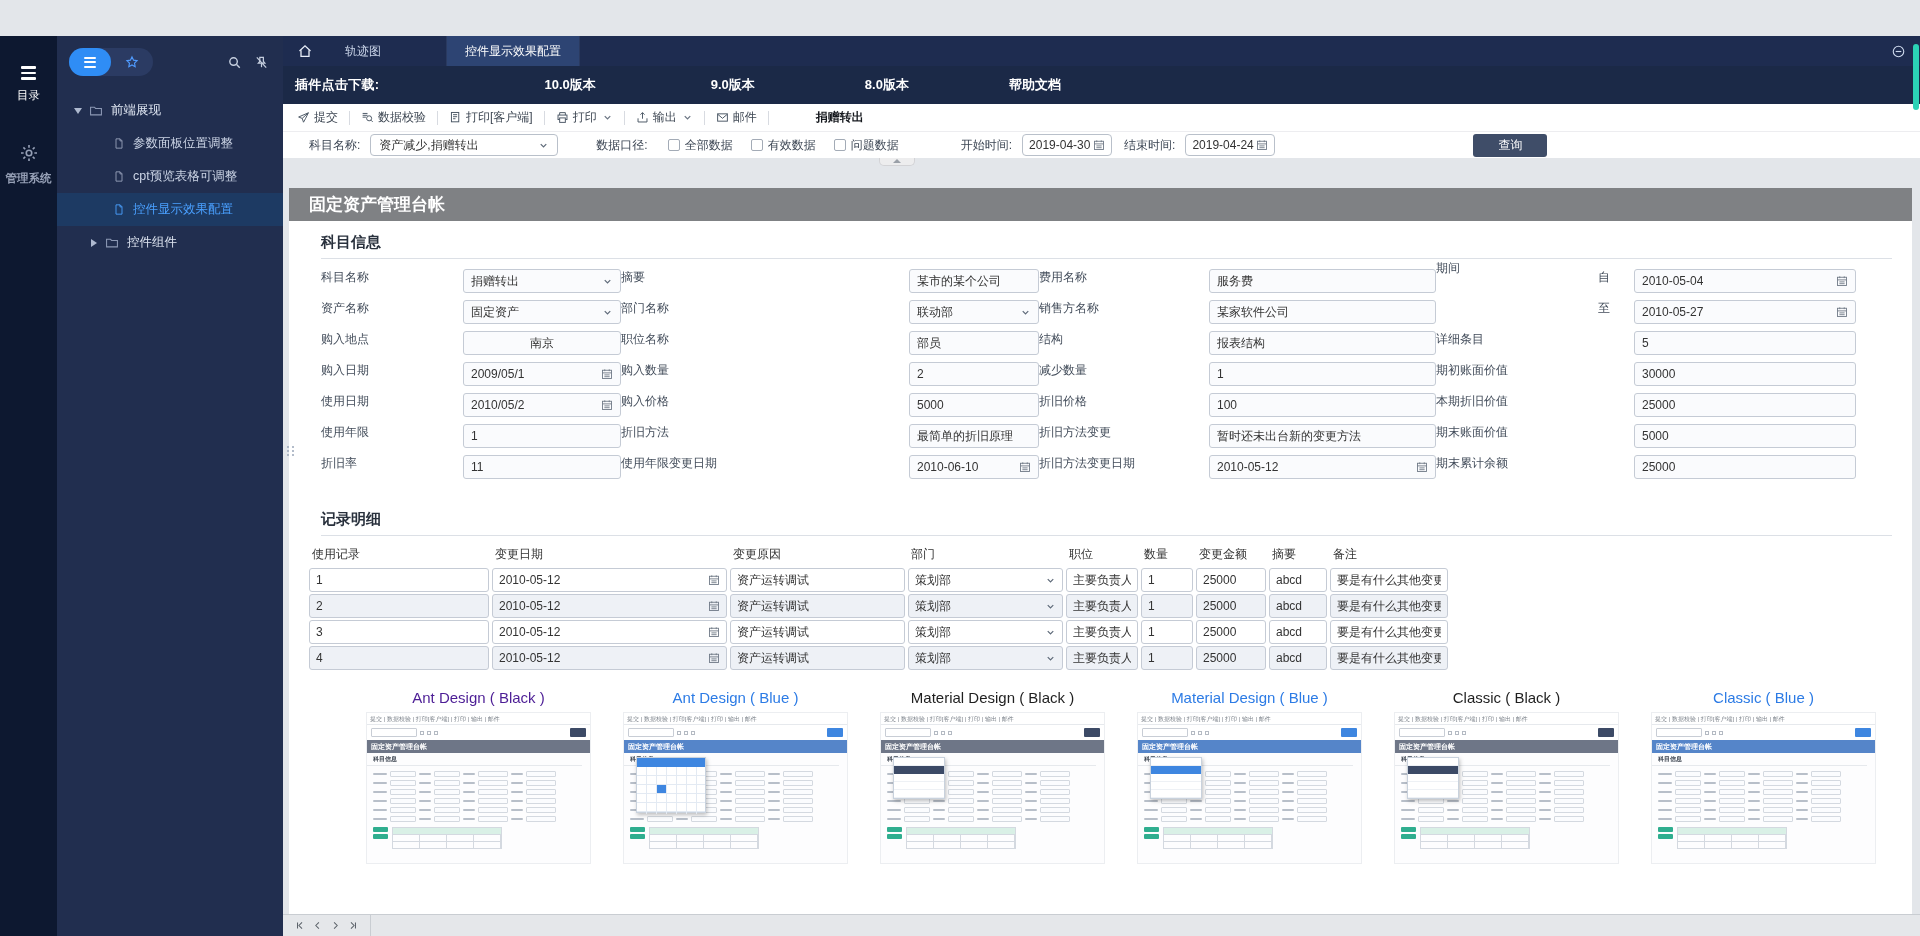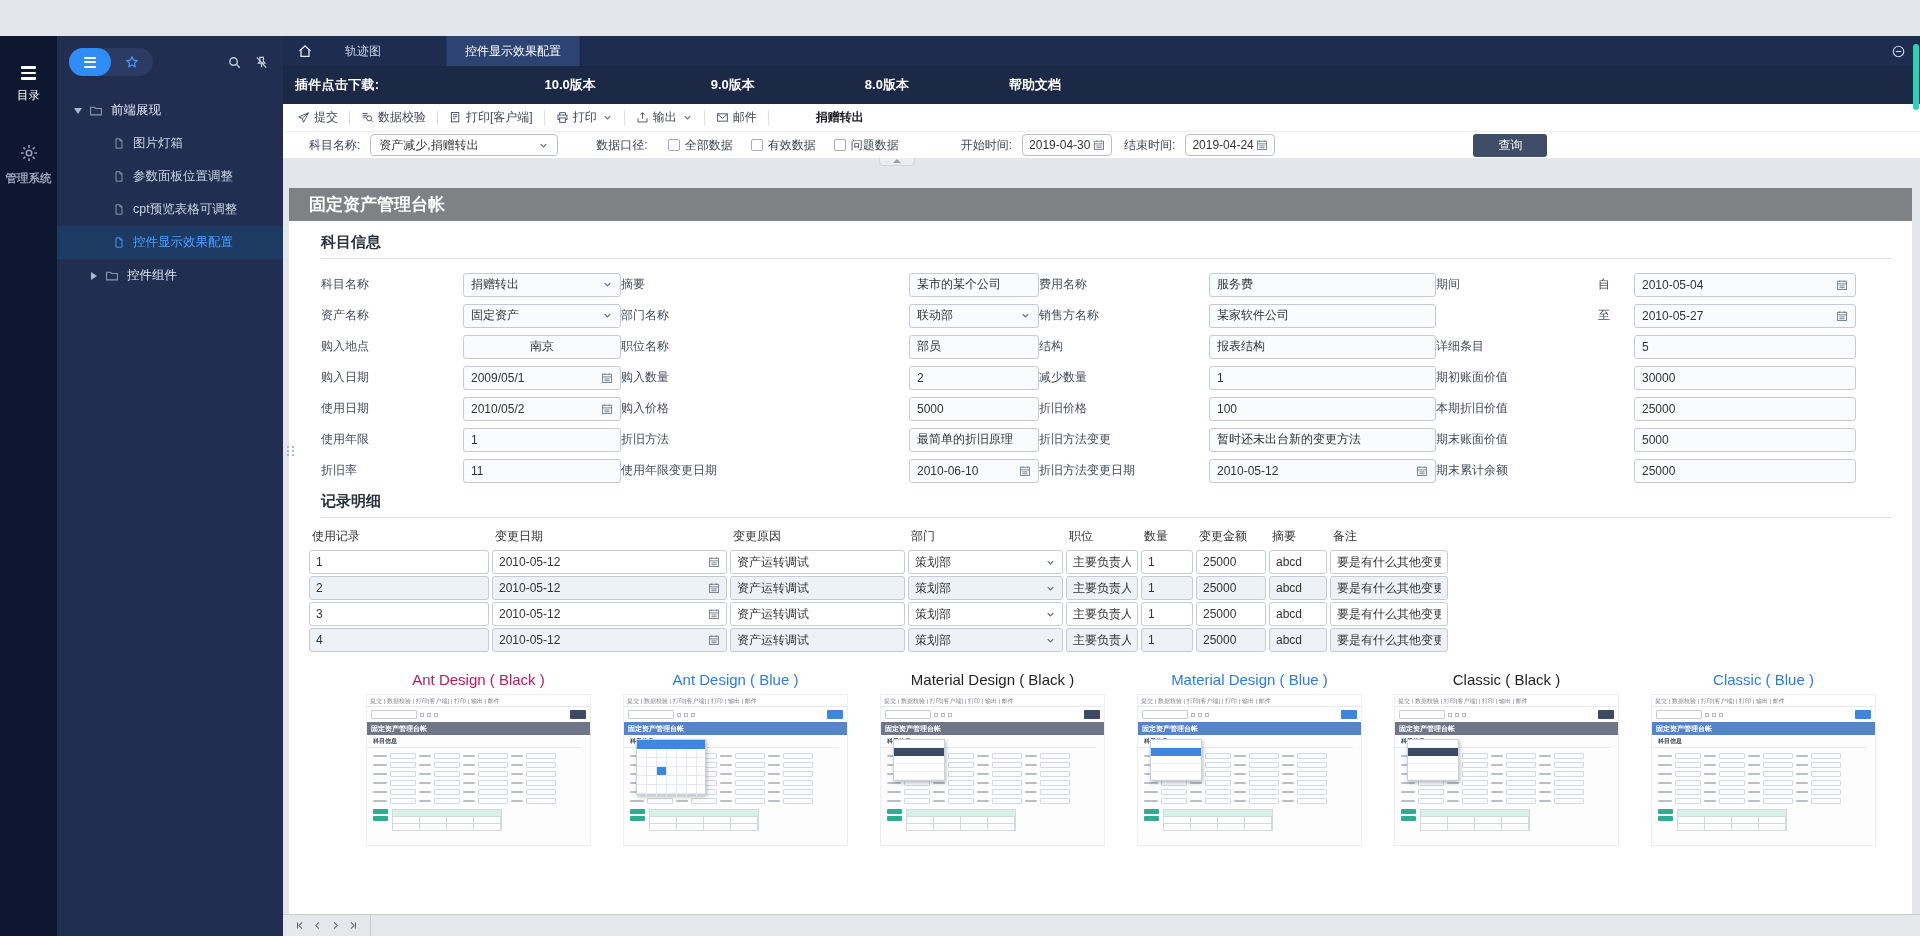--- a/index.html
+++ b/index.html
@@ -79,21 +79,21 @@
   .sheet{position:absolute;left:6px;right:8px;top:30px;bottom:0;background:#fff;}
   .grip{position:absolute;left:-2px;top:258px;display:grid;grid-template-columns:3px 3px;gap:2px;z-index:2;}
   .grip i{width:2px;height:2px;background:#9aa6b8;border-radius:50%;}
   .bar-gray{background:#7f8184;color:#fff;font-weight:bold;display:flex;align-items:center;padding-left:20px;}
   .bar1{height:33px;font-size:17px;}
   .bar2{height:42px;font-size:20px;margin-top:27px;}
   .body1{padding:12px 0 0 32px;}
   .sec-h{font-size:15px;font-weight:bold;color:#29313d;margin:0 0 2px 0;}
   .sechr{border:0;border-top:1px solid #dce0e6;margin:6px 20px 10px 0;}
 
-  .fr{display:flex;align-items:center;height:31px;}
+  .fr{display:flex;align-items:flex-start;height:31px;}
   .flab{font-size:12px;color:#424c5a;}
   .fl1{width:142px;}.fl2{width:288px;}.fl3{width:170px;}.fl4{width:128px;position:relative;}
   .fsub{width:70px;font-size:12px;color:#424c5a;padding-left:34px;}
   .grp{position:absolute;left:0;top:calc(100% - 9px);font-size:12px;color:#424c5a;}
   .finp{height:24px;border:1px solid #c5cbd5;border-radius:3px;background:#fafbfd;display:flex;align-items:center;padding:0 7px;font-size:12px;color:#333;}
   .fi1{width:158px;}.fi2{width:130px;}.fi3{width:227px;}.fi4{width:222px;}
   .finp.ctr{justify-content:center;}
   .finp .chev{margin-left:auto;color:#5f6b7a;}
   .finp .cal{margin-left:auto;color:#707a87;}
   .finp span{white-space:nowrap;overflow:hidden;}
@@ -224,29 +224,20 @@
             </span>
             <span class="lbl">前端展现</span>
           </div>
           <div class="trow child" style="padding-left: 56px;">
             <span>
               <svg width="12" height="13" viewBox="0 0 16 16" fill="none" stroke="#97a2ba" stroke-width="1.2">
                 <path d="M4 1.8h5.5L12 4.3v9.9H4z"></path>
                 <path d="M9.3 1.8v2.7H12"></path>
               </svg>
             </span>
-            <span class="lbl">图片灯箱</span>
-          </div>
-          <div class="trow child" style="padding-left: 56px;">
-            <span>
-              <svg width="12" height="13" viewBox="0 0 16 16" fill="none" stroke="#97a2ba" stroke-width="1.2">
-                <path d="M4 1.8h5.5L12 4.3v9.9H4z"></path>
-                <path d="M9.3 1.8v2.7H12"></path>
-              </svg>
-            </span>
             <span class="lbl">参数面板位置调整</span>
           </div>
           <div class="trow child" style="padding-left: 56px;">
             <span>
               <svg width="12" height="13" viewBox="0 0 16 16" fill="none" stroke="#97a2ba" stroke-width="1.2">
                 <path d="M4 1.8h5.5L12 4.3v9.9H4z"></path>
                 <path d="M9.3 1.8v2.7H12"></path>
               </svg>
             </span>
             <span class="lbl">cpt预览表格可调整</span>
@@ -633,21 +624,21 @@
                       </svg>
                     </span>
                   </div>
                   <div class="flab fl4">期末累计余额</div>
                   <div class="fsub"></div>
                   <div class="finp fi4">
                     <span>25000</span>
                   </div>
                 </div>
               </div>
-            <div class="sec-h" style="margin-top:6px;">记录明细</div>
+            <div class="sec-h" style="margin-top:24px;">记录明细</div>
             <hr class="sechr">
           </div>
           <div class="dt" id="detail-table">
               <div class="dt-head">
                 <div style="width: 180px;">使用记录</div>
                 <div style="width: 235px;">变更日期</div>
                 <div style="width: 175px;">变更原因</div>
                 <div style="width: 155px;">部门</div>
                 <div style="width: 72px;">职位</div>
                 <div style="width: 52px;">数量</div>
@@ -811,21 +802,21 @@
                 <div class="dcell" style="width: 58px;">
                   <span>abcd</span>
                 </div>
                 <div class="dcell" style="width: 118px;">
                   <span>要是有什么其他变更请说明详细…</span>
                 </div>
               </div>
             </div>
           <div class="previews" id="previews">
               <div class="card">
-                <div class="cap" style="color: #be185d;">Ant Design ( Black )</div>
+                <div class="cap" style="color: #4c1d95;">Ant Design ( Black )</div>
                 <div class="mini">
                   <div class="m-toolbar">提交 | 数据校验 | 打印[客户端] | 打印 | 输出 | 邮件</div>
                   <div class="m-params">
                     <div class="msel"></div>
                     <i class="mbx"></i>
                     <i class="mbx"></i>
                     <i class="mbx"></i>
                     <div class="mbtn" style="background:#3c4a66"></div>
                   </div>
                   <div class="m-title" style="background: rgb(110, 118, 135);">固定资产管理台帐</div>

